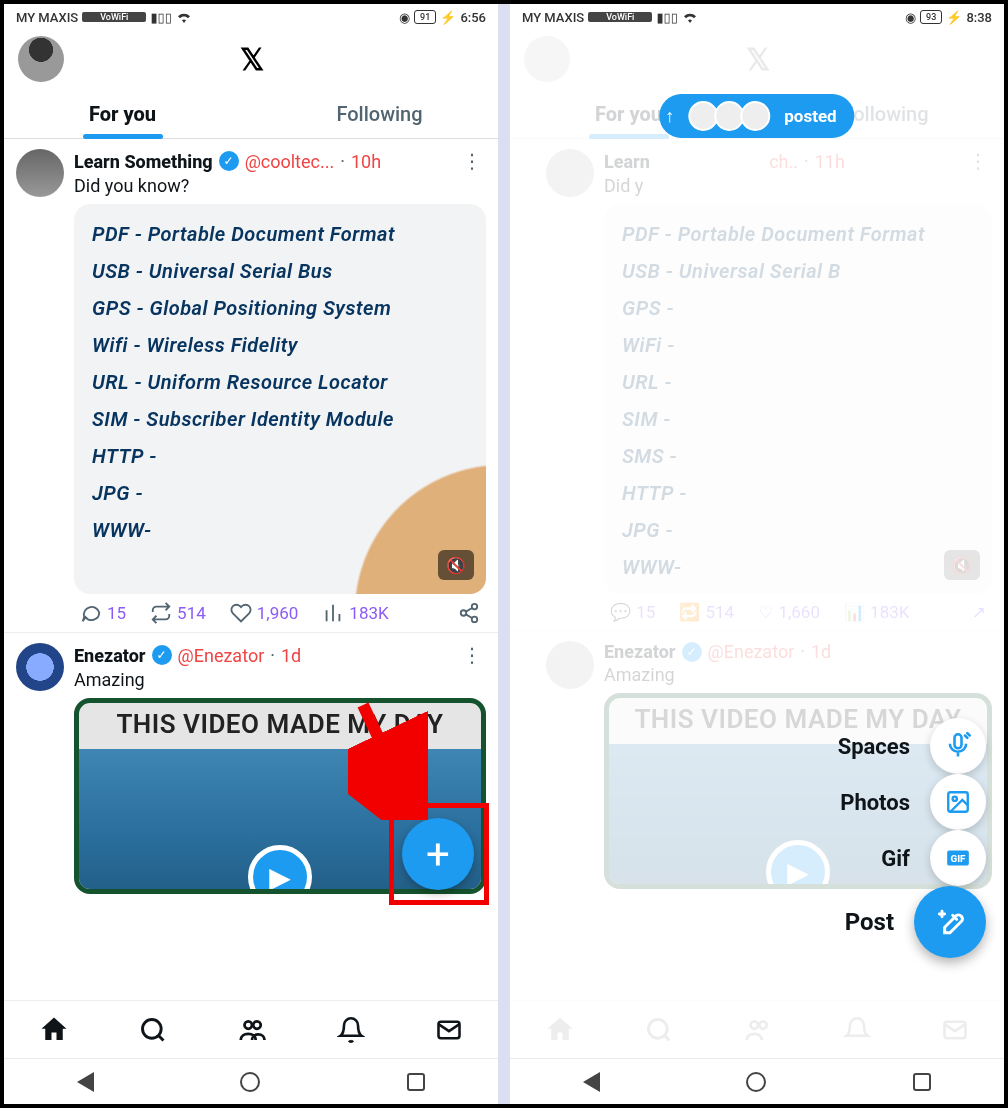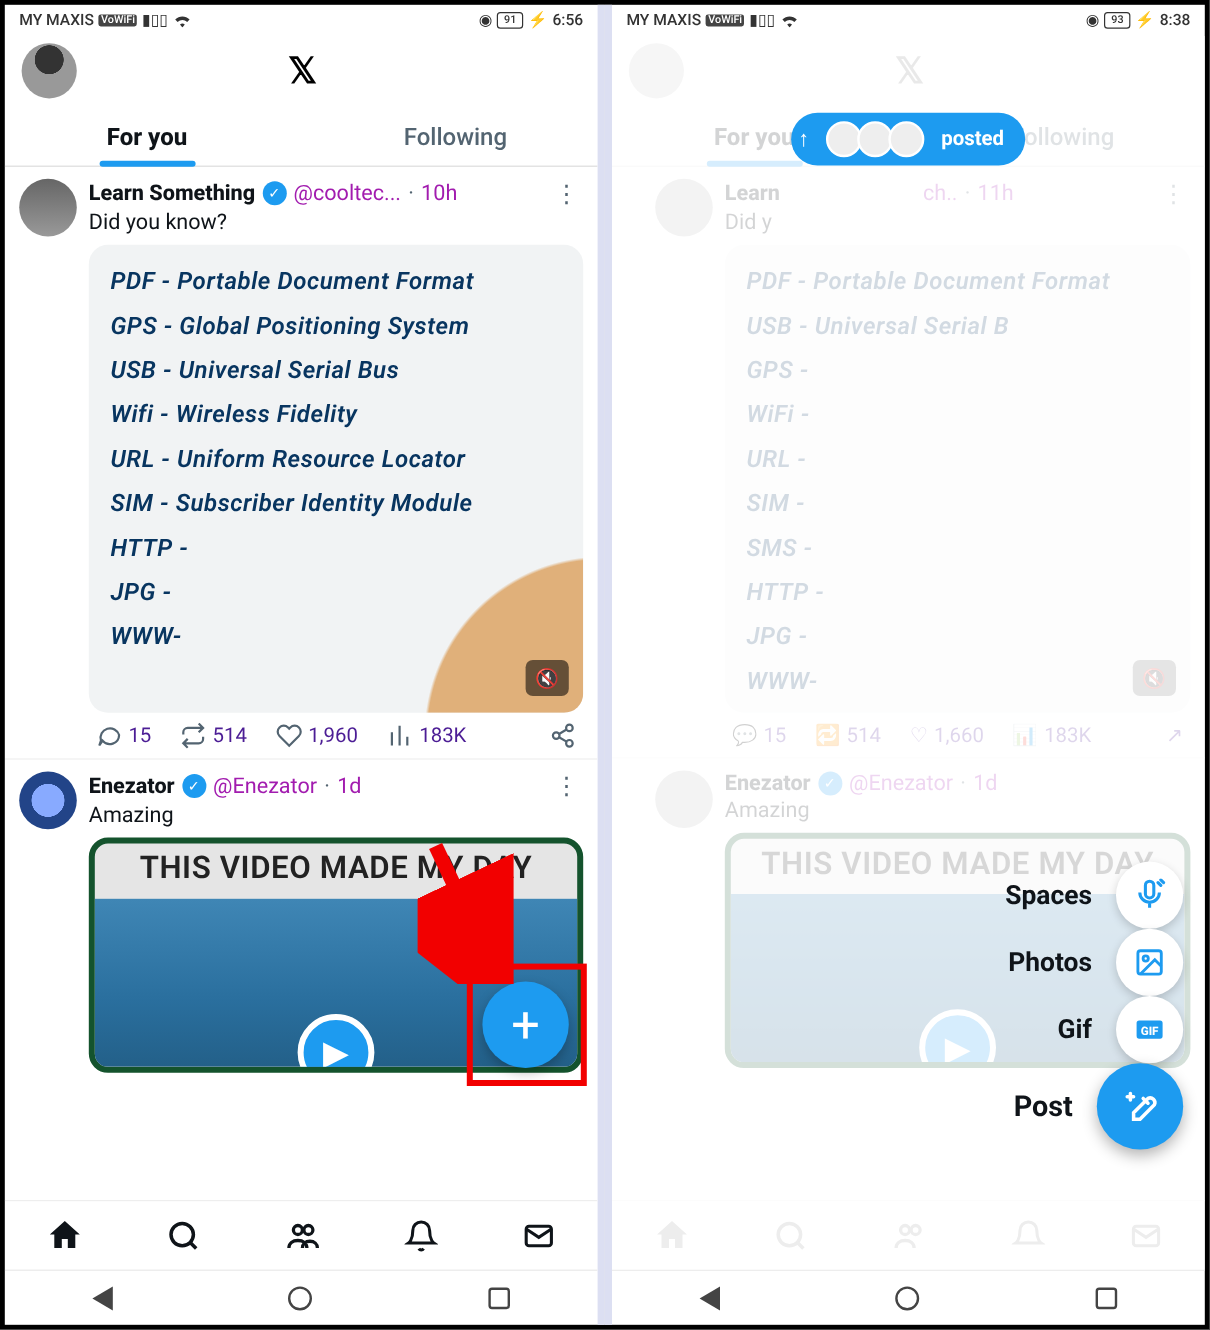--- a/index.html
+++ b/index.html
@@ -5,21 +5,21 @@
     * { margin: 0; padding: 0; box-sizing: border-box; font-family: -apple-system, BlinkMacSystemFont, "Segoe UI", Roboto, Helvetica, Arial, sans-serif; }
     body { background: #fff; }
     .wrap { display: flex; width: 1008px; height: 1108px; border: 4px solid #000; background:#000; }
     .phone { flex: 1; background: #fff; position: relative; display: flex; flex-direction: column; overflow: hidden; }
     .phone.left { border-right: 6px solid #dcdff2; }
     .phone.right { border-left: 6px solid #dcdff2; }
 
     
     .statusbar { height: 26px; display: flex; align-items: center; justify-content: space-between; padding: 0 12px; font-size: 13px; color: #333; font-weight: 500; }
     .statusbar .sb-left, .statusbar .sb-right { display: flex; align-items: center; gap: 4px; }
-    .sb-badge { background:#444; color:#fff; font-size:9px; padding:0 2px; border-radius:2px; }
+    .sb-badge { background:#444; color:#fff; font-size:9px; padding:0 18px; border-radius:2px; }
     .sb-batt { display:inline-flex; align-items:center; border:1.5px solid #333; border-radius:3px; width:22px; height:14px; font-size:9px; justify-content:center; }
 
     
     .app-header { height: 58px; display:flex; align-items:center; justify-content:space-between; padding: 0 14px; }
     .avatar, .avatar-sm { width:46px; height:46px; border-radius:50%; background:#bbb; background-size:cover; background-position:center; }
     .avatar-sm { width:48px; height:48px; }
     .x-logo { font-weight: 900; font-size: 30px; letter-spacing:-2px; }
     .hdr-spacer { width:46px; }
 
     
@@ -28,32 +28,32 @@
     .tab.active { color:#0f1419; font-weight:800; }
     .tab.active::after { content:""; position:absolute; bottom:-1px; left:50%; transform:translateX(-50%); width:80px; height:5px; background:#1d9bf0; border-radius:4px; }
 
     
     .feed { flex:1; overflow:hidden; position:relative; }
     .post { display:flex; padding: 10px 12px 8px 12px; border-bottom:1px solid #eee; gap:10px; }
     .post-col { flex:1; min-width:0; }
     .post-head { display:flex; align-items:center; gap:6px; font-size:18px; color:#0f1419; }
     .pname { font-weight:800; }
     .verified { width:20px; height:20px; background:#1d9bf0; border-radius:50%; display:inline-flex; align-items:center; justify-content:center; color:#fff; font-size:12px; }
-    .phandle, .ptime { color:#a21caf; }
+    .phandle, .ptime { color:#ef4444; }
     .dot { color:#536471; }
     .more { margin-left:auto; color:#536471; font-size:20px; padding:0 4px; }
     .pbody { font-size:18px; color:#0f1419; margin-top:2px; }
 
     .media { margin-top:8px; border-radius:16px; overflow:hidden; background:#f1f3f4; position:relative; }
     .note { padding:12px 18px; font-family: 'Segoe Script', cursive, 'Comic Sans MS'; font-size:20px; color:#083560; line-height:1.85; font-style:italic; font-weight:600; letter-spacing:0.5px;}
     .note div { white-space:nowrap; }
     .pen-corner { position:absolute; right:0; bottom:0; width:160px; height:180px; background: radial-gradient(circle at 110% 110%, #e0b07a 0%, #e0b07a 55%, transparent 56%); }
     .mute-badge { position:absolute; right:12px; bottom:14px; background:rgba(0,0,0,.55); width:36px; height:30px; border-radius:6px; display:flex; align-items:center; justify-content:center; color:#fff; font-size:16px;}
 
-    .actions { display:flex; align-items:center; gap: 24px; padding: 8px 6px 0 6px; color:#4c1d95; font-size:17px; }
+    .actions { display:flex; align-items:center; gap: 24px; padding: 8px 6px 0 6px; color:#8b5cf6; font-size:17px; }
     .act { display:flex; align-items:center; gap:5px; }
 
     .video-card { margin-top:8px; border-radius:16px; overflow:hidden; background:#e5e5e5; border:5px solid #14532d; }
     .vc-title { text-align:center; font-weight:600; font-size:26px; letter-spacing:0.5px; padding: 6px 6px 10px; color:#222; }
     .vc-thumb { height:140px; background: linear-gradient(#3f86b5,#2a6f9e 60%,#236089); position:relative; }
     .play { position:absolute; left:50%; bottom:-20px; transform:translateX(-50%); width:64px; height:64px; border-radius:50%; background:#1d9bf0; display:flex; align-items:center; justify-content:center; color:#fff; font-size:28px; border:5px solid #fff; }
 
     .fab { position:absolute; right:24px; bottom:110px; width:72px; height:72px; border-radius:50%; background:#1d9bf0; display:flex; align-items:center; justify-content:center; color:#fff; font-size:42px; box-shadow:0 4px 10px rgba(0,0,0,.25); }
     .fab-highlight { position:absolute; right:9px; bottom:95px; width:100px; height:102px; border:5px solid #f20000; }
     .arrow-svg { position:absolute; right:70px; bottom:180px; width:80px; height:120px; z-index:5; }
@@ -129,22 +129,22 @@
             <span class="verified">✓</span>
             <span class="phandle">@cooltec...</span>
             <span class="dot">·</span>
             <span class="ptime">10h</span>
             <span class="more">⋮</span>
           </div>
           <div class="pbody">Did you know?</div>
           <div class="media" style="height:390px;">
             <div class="note">
               <div>PDF - Portable Document Format</div>
+              <div>USB - Universal Serial Bus</div>
               <div>GPS - Global Positioning System</div>
-              <div>USB - Universal Serial Bus</div>
               <div>Wifi - Wireless Fidelity</div>
               <div>URL - Uniform Resource Locator</div>
               <div>SIM - Subscriber Identity Module</div>
               <div>HTTP -</div>
               <div>JPG -</div>
               <div>WWW-</div>
             </div>
             <div class="pen-corner"></div>
             <div class="mute-badge">🔇</div>
           </div>

